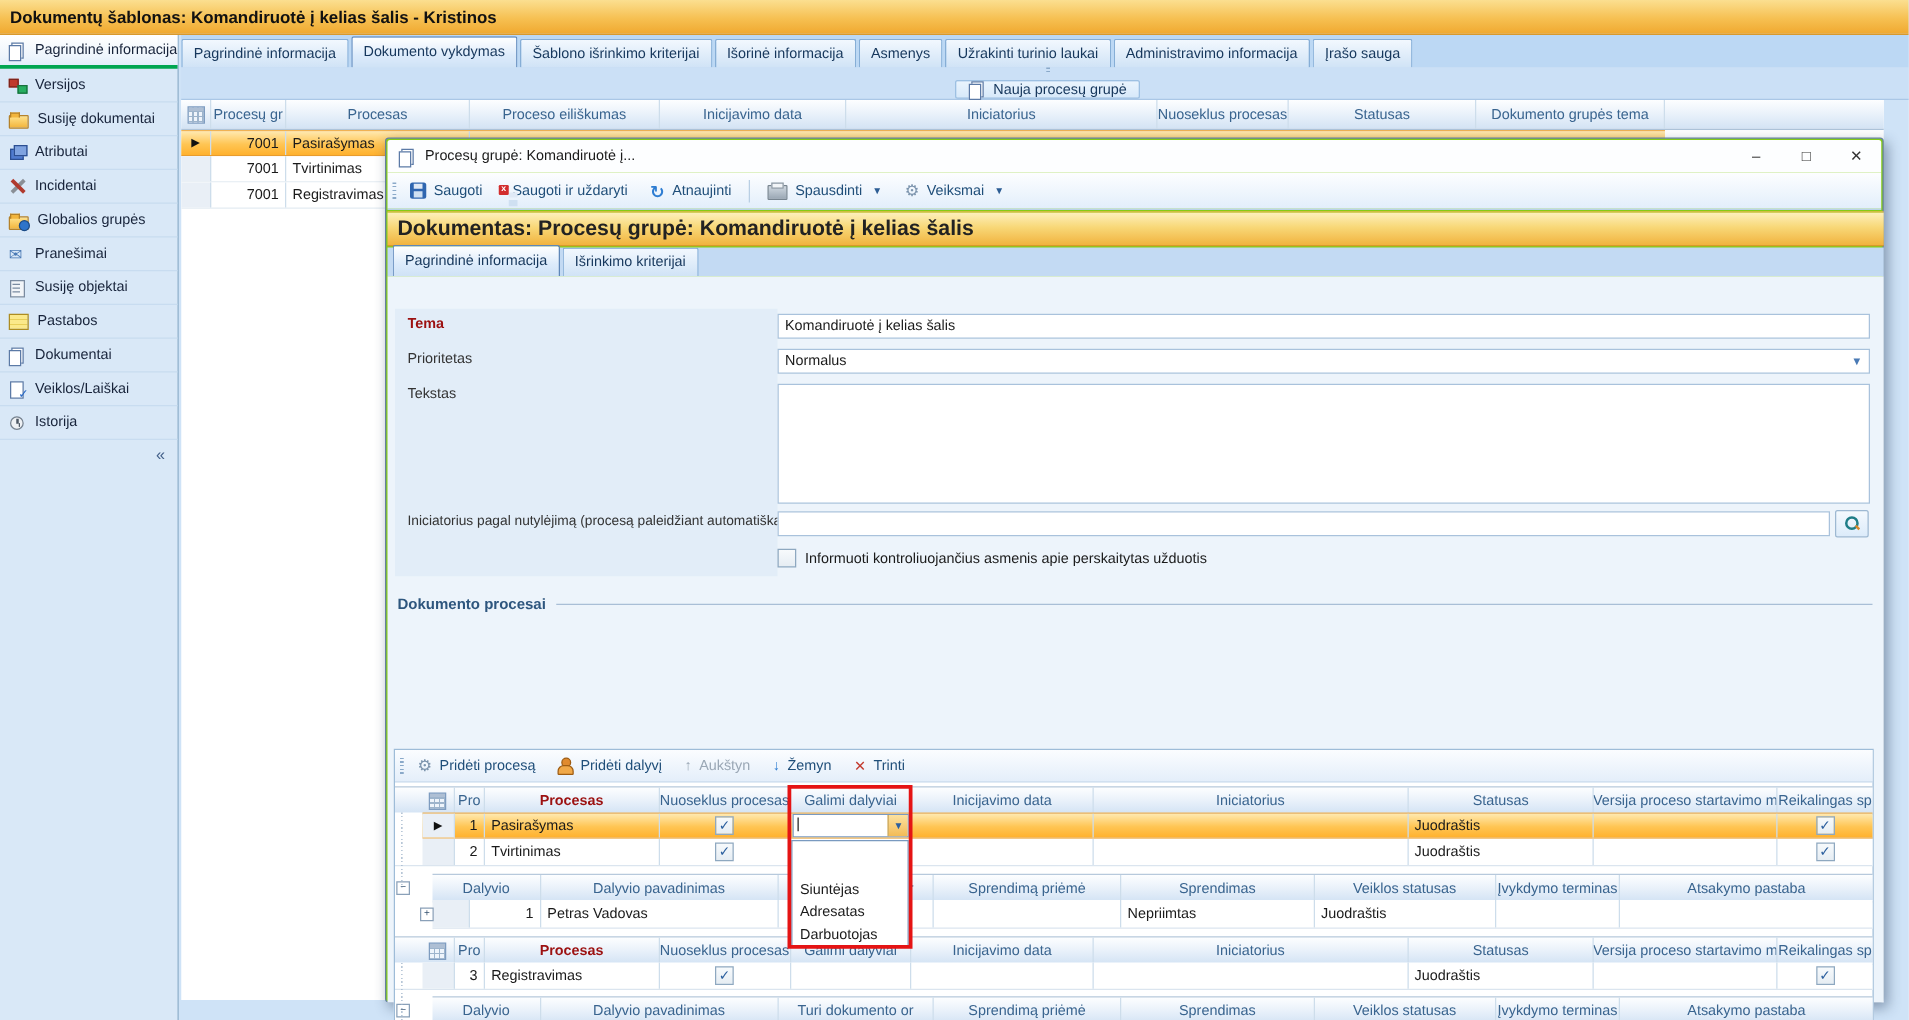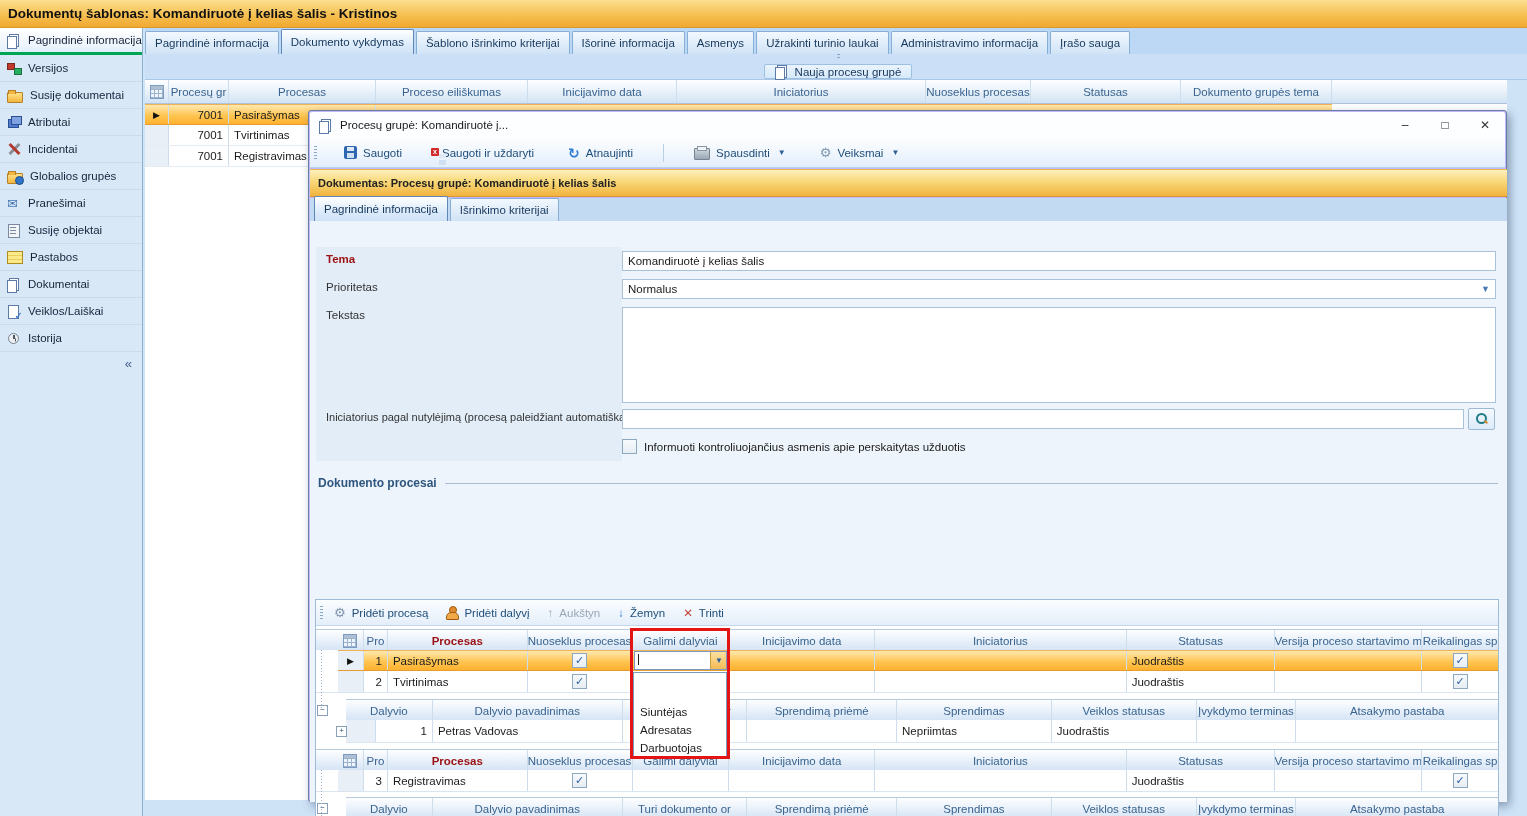--- a/index.html
+++ b/index.html
@@ -72,34 +72,34 @@
   .sel-orange .bt-sel{background:transparent;}
   .rowarrow{font-size:9px;color:#111;}
 
   
   .ic-grid{width:12px;height:12px;border:1px solid #7e9cc0;background:
      linear-gradient(#aebfd4 0 3px,transparent 3px),
      repeating-linear-gradient(90deg,transparent 0 3px,#9db4cc 3px 4px),
      repeating-linear-gradient(180deg,transparent 0 3px,#9db4cc 3px 4px),#eef4fb;}
 
   
-  #dialog{left:308px;top:110px;width:1199px;height:692px;background:#c4b5fd;
+  #dialog{left:308px;top:110px;width:1199px;height:692px;background:#84cc16;
     border:1px solid #64819f;border-radius:3px;box-shadow:3px 4px 10px rgba(40,60,90,.45);}
   #dlg-titlebar{left:1px;top:1px;width:1195px;height:26px;background:#fdfeff;border-radius:2px 2px 0 0;
     display:flex;align-items:center;gap:7px;padding-left:9px;}
   .winbtn{width:40px;height:22px;display:flex;align-items:center;justify-content:center;color:#333;font-size:12px;}
   #dlg-toolbar{left:1px;top:27px;width:1195px;height:30px;background:linear-gradient(180deg,#fdfeff,#e2eefb);
-    border-bottom:1px solid #b9d2ea;display:flex;align-items:center;gap:20px;padding-left:4px;color:#1f4e79;}
+    border-bottom:1px solid #b9d2ea;display:flex;align-items:center;gap:4px;padding-left:4px;color:#1f4e79;}
   .dtb-btn{display:inline-flex;align-items:center;gap:6px;height:24px;padding:0 7px;border-radius:2px;}
   .dd-caret{font-size:8px;color:#2c5d94;margin-left:2px;}
   .tsep{width:1px;height:18px;background:#b9cfe4;margin:0 3px;}
   #dlg-orange{left:1px;top:58px;width:1197px;height:28px;
     background:linear-gradient(180deg,#fdf0bd,#f8d878 45%,#f1b33f);
     border-top:1px solid #e7b94f;border-bottom:1px solid #d9992c;
-    display:flex;align-items:center;padding-left:8px;font-weight:bold;font-size:11px;color:#222;}
+    display:flex;align-items:center;padding-left:8px;font-weight:bold;font-size:17px;color:#222;}
   #dlg-tabstrip{left:1px;top:87px;width:1197px;height:23px;background:#c3daf3;display:flex;align-items:flex-end;gap:2px;padding-left:4px;}
   #dlg-body{left:1px;top:110px;width:1197px;height:581px;background:#edf4fb;}
 
   .caption{display:flex;align-items:center;gap:8px;font-weight:bold;color:#2e567e;font-size:12px;}
   .caption .line{flex:1;height:1px;background:#a9bed6;}
 
   .labelcol{background:#e2edf8;}
   .fld{background:#fff;border:1px solid #a9c2dc;display:flex;align-items:center;padding:0 5px;}
   .fld-dd{justify-content:space-between;}
   .arrow-dn{font-size:9px;color:#4a7ab5;}

